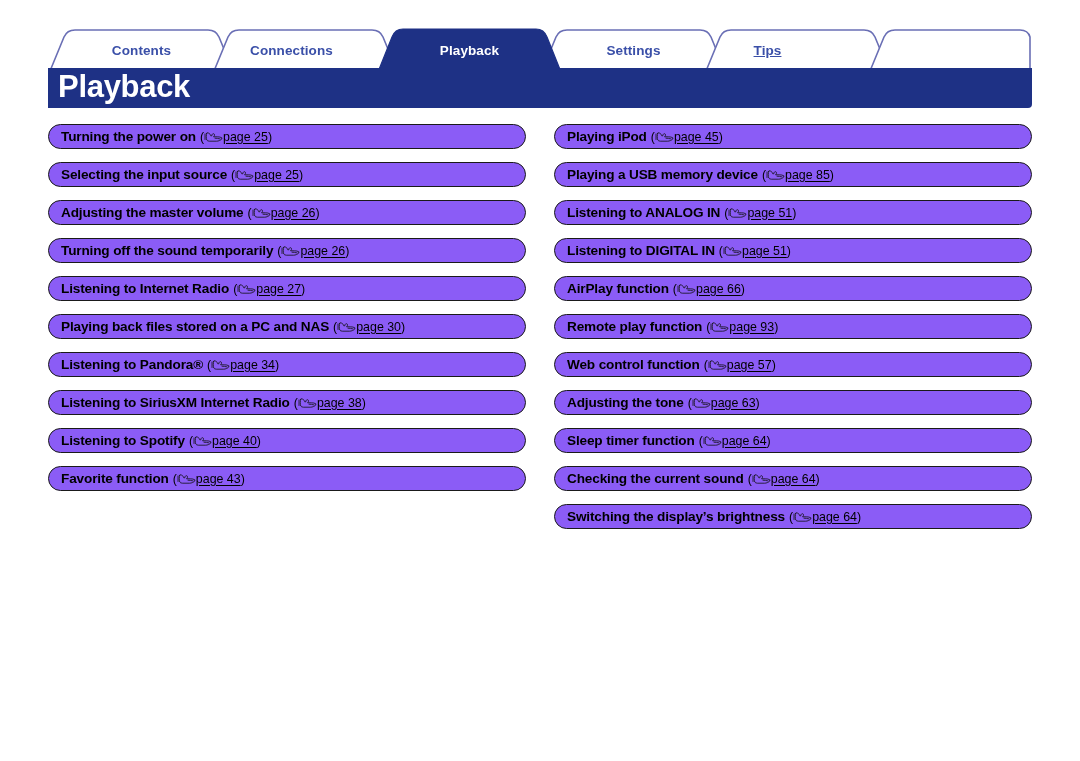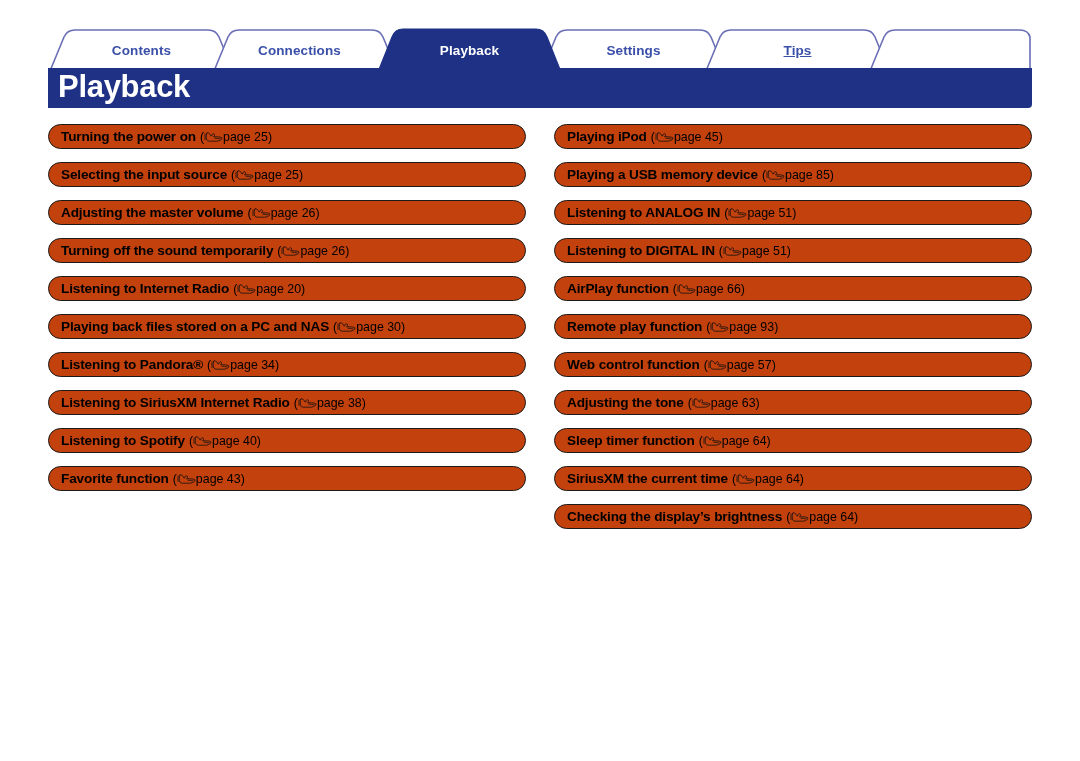--- a/index.html
+++ b/index.html
@@ -70,21 +70,21 @@
     gap: 13px;
   }
   #col-left  { margin-left: 48px;  width: 478px; }
   #col-right { margin-left: 28px;  width: 478px; }
 
   .link-box {
     position: relative;
     height: 25px;
     border: 1.3px solid #1a1a1a;
     border-radius: 13px;
-    background: #c2410c;
+    background: #8b5cf6;
     display: flex;
     align-items: center;
     padding: 0 12px;
     overflow: hidden;
     cursor: pointer;
   }
   .lb-title {
     font-size: 13.6px;
     font-weight: bold;
     color: #000000;
@@ -103,20 +103,21 @@
   .hand-icon {
     display: inline-block;
     width: 19px; height: 11px;
     position: relative;
     top: 1px;
     margin: 0 0px 0 0px;
     vertical-align: baseline;
   }
   .hand-icon svg { display: block; }
   .pagenum {
+    text-decoration: underline;
     text-underline-offset: 1.5px;
     white-space: pre;
   }
 
   
   #footer {
     position: absolute;
     left: 0; bottom: 0;
     width: 1080px; height: 80px;
   }
@@ -136,24 +137,24 @@
       <path d="M494,43 L508,9 Q511,2 519,2 L652,2 Q660,2 663,9 L677,43 Z" fill="#ffffff" stroke="#6a6fb5" stroke-width="1.6" stroke-linejoin="round"></path>
 
       <path d="M658,43 L672,9 Q675,2 683,2 L816,2 Q824,2 827,9 L841,43 Z" fill="#ffffff" stroke="#6a6fb5" stroke-width="1.6" stroke-linejoin="round"></path>
 
       <path d="M822,43 L836,9 Q839,2 847,2 L972,2 Q980,2 982,9 L982,43 Z" fill="#ffffff" stroke="#6a6fb5" stroke-width="1.6" stroke-linejoin="round"></path>
 
       <path d="M330,44 L344,9 Q347,1 355,1 L488,1 Q496,1 499,9 L513,44 Z" fill="#1e3185" stroke="#1e3185" stroke-width="1.2" stroke-linejoin="round"></path>
     </svg>
 
     <div class="tab-label" style="left:2px;  width:183px;">Contents</div>
-    <div class="tab-label" style="left:160px;width:183px;">Connections</div>
+    <div class="tab-label" style="left:152px;width:183px;">Connections</div>
     <div class="tab-label active" style="left:330px;width:183px;">Playback</div>
     <div class="tab-label" style="left:494px;width:183px;">Settings</div>
-    <div class="tab-label" style="left:658px;width:183px;text-decoration:underline;">Tips</div>
+    <div class="tab-label" style="left:628px;width:183px;text-decoration:underline;">Tips</div>
   </div>
 
   <div id="banner">
     <div id="banner-title">Playback</div>
   </div>
 
   <div id="content">
     <div class="column" id="col-left">
         <div class="link-box">
           <span class="lb-title">Turning the power on</span>
@@ -254,21 +255,21 @@
       <path d="M5.5 4.5 C4.2 7.5 4.2 14 5.5 18 C6.4 19.6 8.6 20.4 11 20.4
                L25 20.4 C29 20.4 33 18.6 35.6 16 L35.6 13.5
                C33.5 12.2 30 11.6 27 11.6 L19 11.6
                C20.6 10.2 21.4 8.6 21 7.2 C20.6 5.6 18.8 5 17.4 5.8
                C16.2 6.5 15.6 8 15.6 9.6 L13.6 9.6
                C12.6 7.4 11.2 5.2 9.4 4 C8 3.1 6.4 3.1 5.5 4.5 Z"></path>
       <path d="M22 14.4 C25 14.4 29 14.8 32 15.8"></path>
     </g>
   </svg>
 </span>
-            <span class="pagenum">page 20</span>
+            <span class="pagenum">page 27</span>
             <span class="paren">)</span>
           </span>
         </div>
         <div class="link-box">
           <span class="lb-title">Playing back files stored on a PC and NAS</span>
           <span class="lb-ref">
             <span class="paren">(</span>
             <span class="hand-icon">
   <svg width="19" height="11" viewBox="0 0 38 22">
     <g fill="none" stroke="#111111" stroke-width="1.6" stroke-linejoin="round" stroke-linecap="round">
@@ -569,21 +570,21 @@
                C12.6 7.4 11.2 5.2 9.4 4 C8 3.1 6.4 3.1 5.5 4.5 Z"></path>
       <path d="M22 14.4 C25 14.4 29 14.8 32 15.8"></path>
     </g>
   </svg>
 </span>
             <span class="pagenum">page 64</span>
             <span class="paren">)</span>
           </span>
         </div>
         <div class="link-box">
-          <span class="lb-title">SiriusXM the current time</span>
+          <span class="lb-title">Checking the current sound</span>
           <span class="lb-ref">
             <span class="paren">(</span>
             <span class="hand-icon">
   <svg width="19" height="11" viewBox="0 0 38 22">
     <g fill="none" stroke="#111111" stroke-width="1.6" stroke-linejoin="round" stroke-linecap="round">
       <path d="M2 6 L2 17"></path>
       <path d="M5.5 4.5 C4.2 7.5 4.2 14 5.5 18 C6.4 19.6 8.6 20.4 11 20.4
                L25 20.4 C29 20.4 33 18.6 35.6 16 L35.6 13.5
                C33.5 12.2 30 11.6 27 11.6 L19 11.6
                C20.6 10.2 21.4 8.6 21 7.2 C20.6 5.6 18.8 5 17.4 5.8
@@ -591,21 +592,21 @@
                C12.6 7.4 11.2 5.2 9.4 4 C8 3.1 6.4 3.1 5.5 4.5 Z"></path>
       <path d="M22 14.4 C25 14.4 29 14.8 32 15.8"></path>
     </g>
   </svg>
 </span>
             <span class="pagenum">page 64</span>
             <span class="paren">)</span>
           </span>
         </div>
         <div class="link-box">
-          <span class="lb-title">Checking the display’s brightness</span>
+          <span class="lb-title">Switching the display’s brightness</span>
           <span class="lb-ref">
             <span class="paren">(</span>
             <span class="hand-icon">
   <svg width="19" height="11" viewBox="0 0 38 22">
     <g fill="none" stroke="#111111" stroke-width="1.6" stroke-linejoin="round" stroke-linecap="round">
       <path d="M2 6 L2 17"></path>
       <path d="M5.5 4.5 C4.2 7.5 4.2 14 5.5 18 C6.4 19.6 8.6 20.4 11 20.4
                L25 20.4 C29 20.4 33 18.6 35.6 16 L35.6 13.5
                C33.5 12.2 30 11.6 27 11.6 L19 11.6
                C20.6 10.2 21.4 8.6 21 7.2 C20.6 5.6 18.8 5 17.4 5.8

